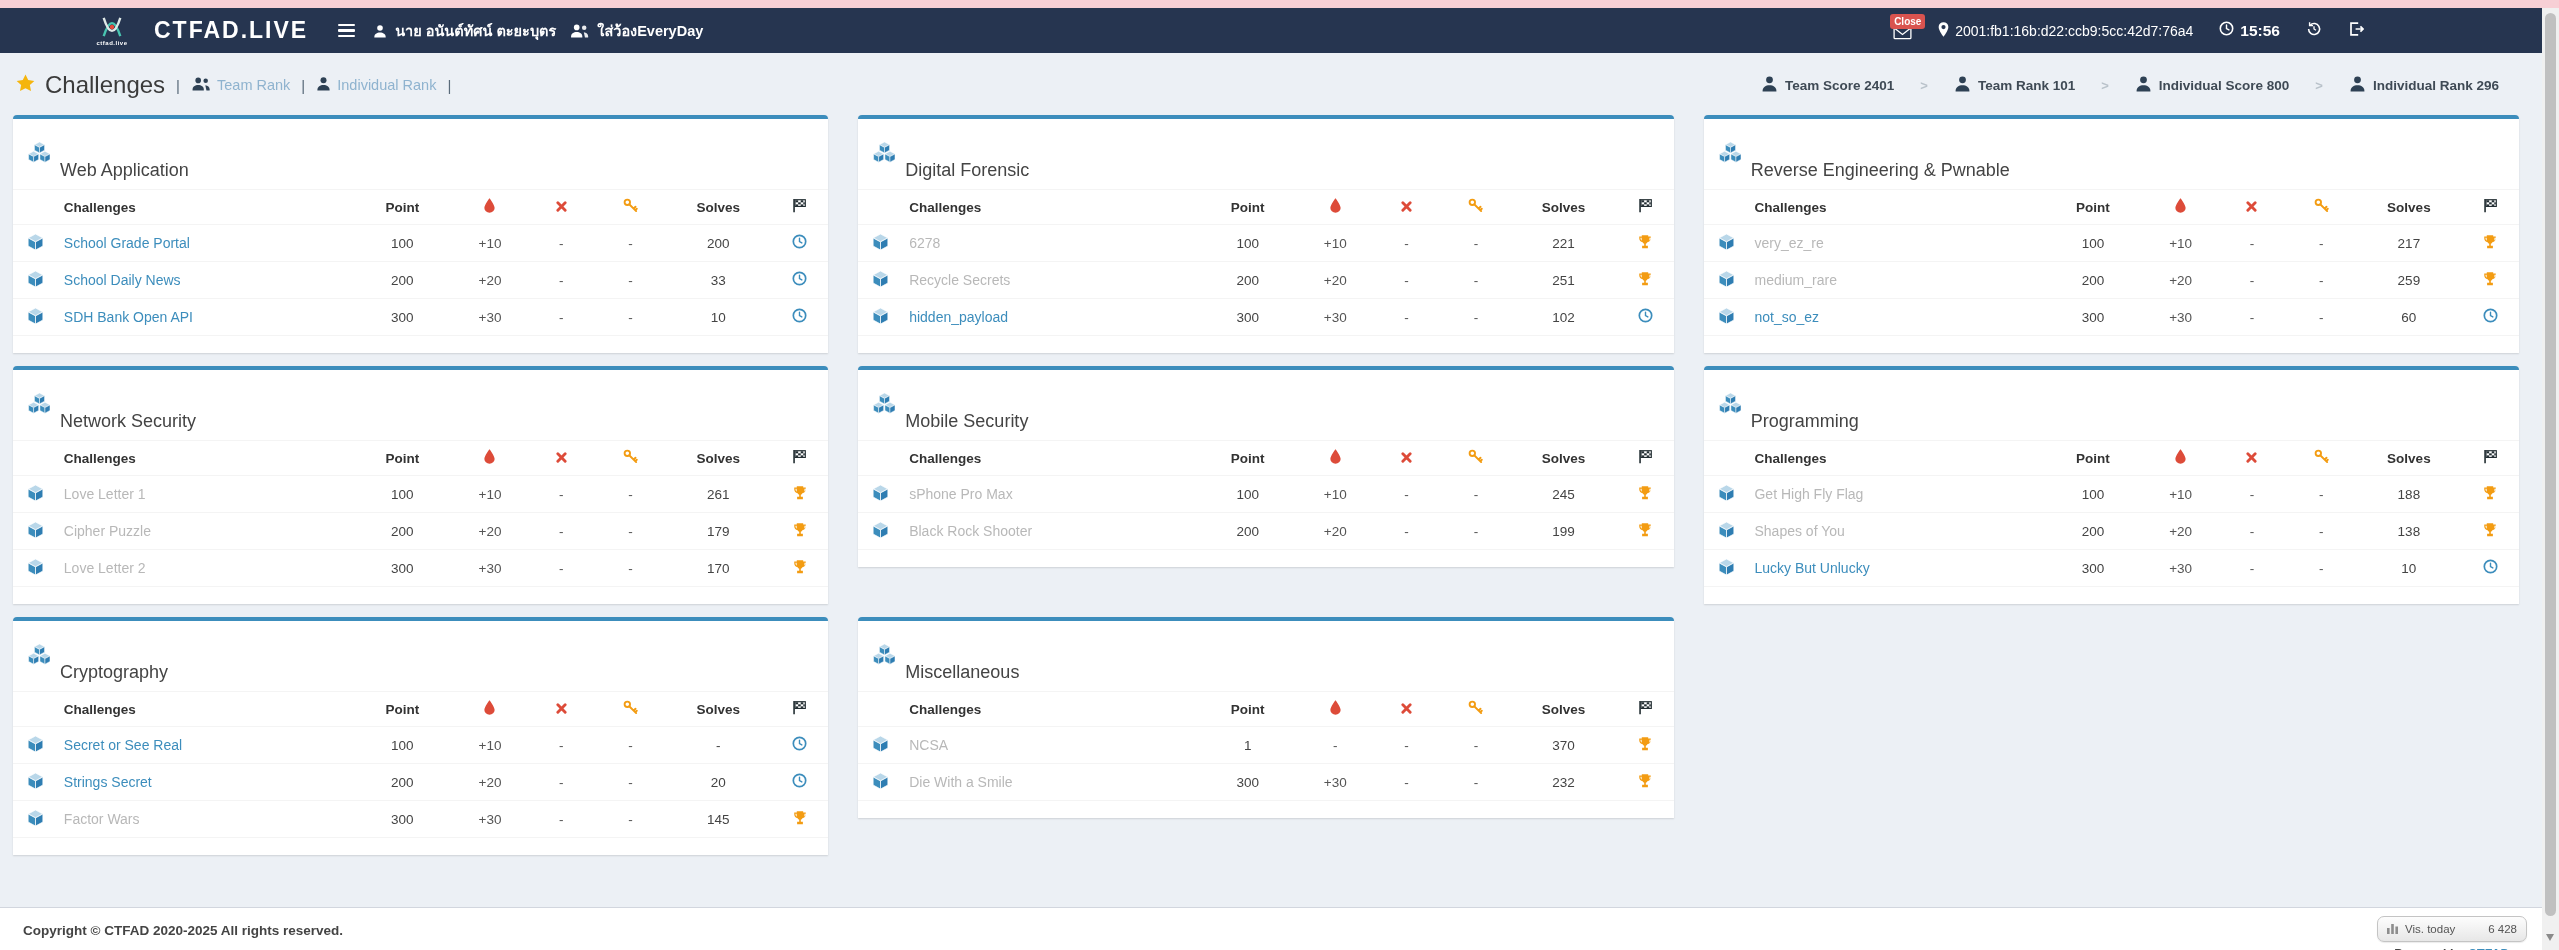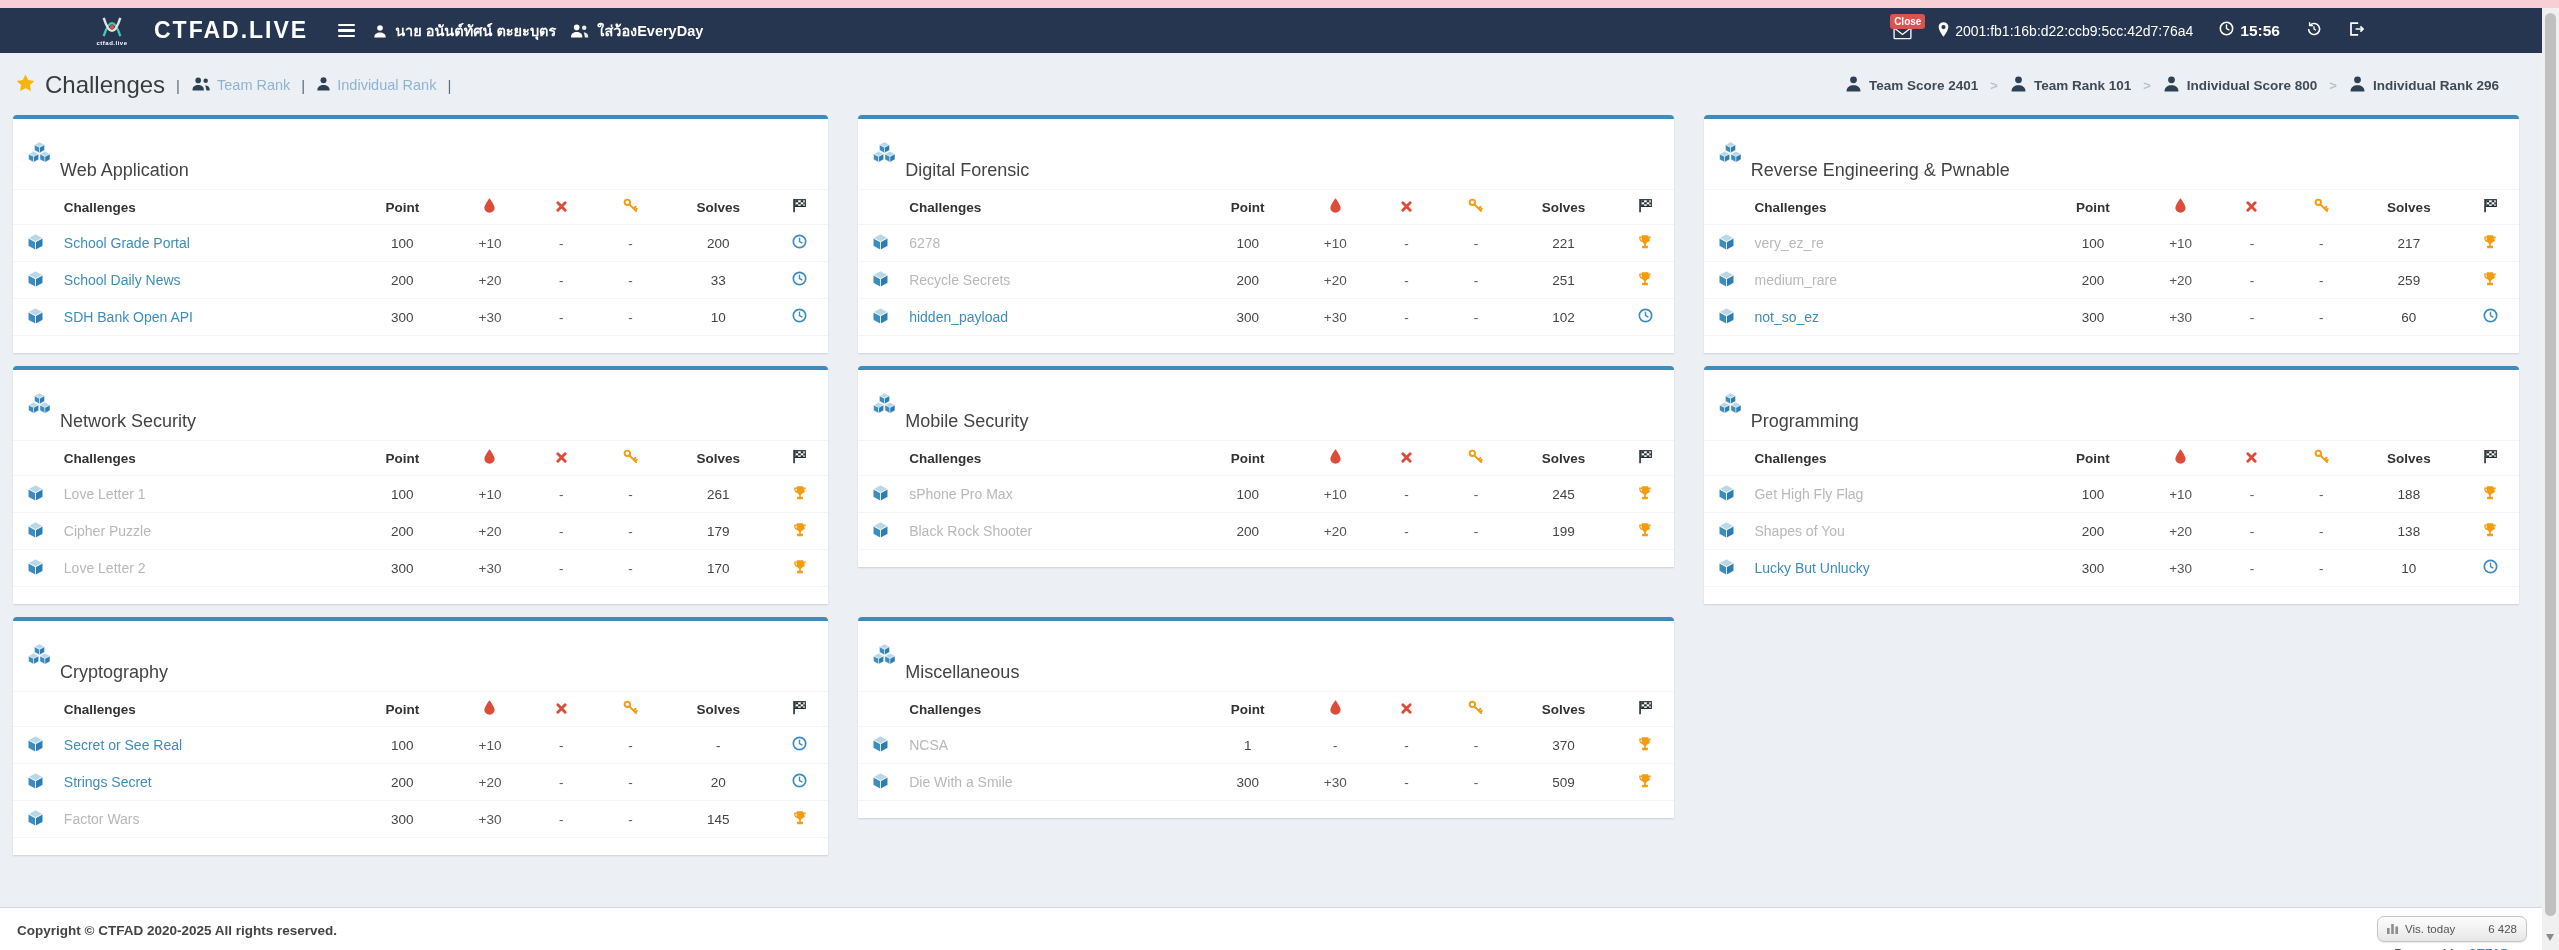--- a/index.html
+++ b/index.html
@@ -25,21 +25,21 @@
   .nav-text { display:flex; align-items:center; gap:6px; font-size:14px; white-space:nowrap; }
   .nav-time { font-weight:bold; font-size:15.5px; }
 
   
   .content { flex:1 1 auto; padding-top:11px; overflow:hidden; }
   .page-header { display:flex; align-items:center; padding:0 60px 0 15px; height:42px; }
   .ph-left { display:flex; align-items:center; gap:9px; }
   .page-title { font-size:24px; color:#3b3b3b; font-weight:normal; }
   .ph-sep { color:#5a6b7a; font-size:15px; margin:0 2px; }
   .ph-link { color:#8fb3cf; font-size:14.5px; text-decoration:none; display:flex; align-items:center; gap:6px; cursor:pointer; }
-  .ph-right { margin-left:auto; display:flex; align-items:center; gap:12px; }
+  .ph-right { margin-left:auto; display:flex; align-items:center; gap:26px; }
   .stat { display:flex; align-items:center; gap:7px; font-size:13.5px; font-weight:bold; color:#3f4a55; white-space:nowrap; }
   .stat-sep { color:#b9c2ca; font-size:13px; font-weight:bold; }
 
   
   .grid { display:grid; grid-template-columns:repeat(3,1fr); column-gap:30px; row-gap:13px; align-items:start; padding:9px 40px 0 13px; }
   .card { background:#fff; border-top:4px solid #3c8dbc; border-radius:4px 4px 0 0; box-shadow:0 1px 2px rgba(0,0,0,.13); padding-bottom:17px; }
   .card-header { display:flex; align-items:center; gap:9px; padding:9px 15px 8px; border-bottom:1px solid #f4f4f4; }
   .card-title { font-size:18px; color:#444;margin-top:32px; }
   .card table { width:100%; border-collapse:collapse; }
   th,td { padding:8px 6px; font-size:13.5px; color:#444; }
@@ -48,21 +48,21 @@
   .c0{width:5.5%; text-align:center;} .c1{width:36%; text-align:left;}
   .c2{width:12.5%; text-align:center;} .c3{width:9%; text-align:center;}
   .c4{width:8.5%; text-align:center;} .c5{width:8.5%; text-align:center;}
   .c6{width:13%; text-align:center;} .c7{width:7%; text-align:center;}
   td.c1 { padding-top:10px; padding-bottom:10px; }
   .chal-link { color:#3c8dbc; text-decoration:none; font-size:14px; cursor:pointer; }
   .solved-name { color:#b8b8b8; text-decoration:none; font-size:14px; cursor:pointer; }
   .dash { color:#555; }
 
   
-  .main-footer { flex:none; height:43px; background:#fff; border-top:1px solid #d2d6de; padding:13px 16px 0 17px; position:relative; }
+  .main-footer { flex:none; height:43px; background:#fff; border-top:1px solid #d2d6de; padding:13px 16px 0 23px; position:relative; }
   .copyright { font-size:13.5px; font-weight:bold; color:#444; }
   .footer-widget { position:absolute; right:32px; top:8px; width:150px; }
   .vis-pill { display:flex; align-items:center; border:1px solid #c4c4c4; border-radius:7px; background:linear-gradient(#fdfdfd,#e7e7e7); padding:3px 9px; box-shadow:0 1px 1px rgba(0,0,0,.08); }
   .vis-label { font-size:11.5px; color:#555; margin-left:6px; }
   .vis-value { font-size:11.5px; color:#555; margin-left:auto; }
   .powered { margin-top:5px; text-align:center; font-size:12.5px; font-weight:bold; color:#444; white-space:nowrap; }
   .powered a { color:#3c8dbc; text-decoration:none; }
 
   
   .scrollbar { position:absolute; top:8px; right:0; bottom:0; width:17px; background:#f0f0f0; z-index:50; }
@@ -1053,21 +1053,21 @@
               <td class="c0"><span><svg width="15" height="16" viewBox="0 0 12 13">
                     <polygon points="6,0 12,3.2 6,6.4 0,3.2" fill="#b9d7e9" stroke="#fff" stroke-width=".6"></polygon>
                     <polygon points="0,3.2 6,6.4 6,13 0,9.8" fill="#3c8dbc" stroke="#fff" stroke-width=".6"></polygon>
                     <polygon points="12,3.2 6,6.4 6,13 12,9.8" fill="#2e7db2" stroke="#fff" stroke-width=".6"></polygon>
                   </svg></span></td>
               <td class="c1"><a class="solved-name">Die With a Smile</a></td>
               <td class="c2">300</td>
               <td class="c3 dash">+30</td>
               <td class="c4 dash">-</td>
               <td class="c5 dash">-</td>
-              <td class="c6">509</td>
+              <td class="c6">232</td>
               <td class="c7"><span><svg width="16" height="16" viewBox="0 0 20 20" fill="#f39c12">
                     <path d="M6 1.5h8v1.6h3.2v2.1c0 2.5-1.8 4.6-4.2 5a5.4 5.4 0 0 1-2 2V14.8h2.6v3H6.4v-3H9v-2.6a5.4 5.4 0 0 1-2-2c-2.4-.4-4.2-2.5-4.2-5V3.1H6V1.5zM4.4 4.6v.6c0 1.3.7 2.4 1.7 3a8.5 8.5 0 0 1-.3-2.4v-1.2H4.4zm11.2 0v1.2c0 .8-.1 1.6-.3 2.4 1-.6 1.7-1.7 1.7-3v-.6h-1.4z"></path>
                   </svg></span></td>
             </tr>
           </tbody>
     </table>
   </div>
     </div>
 </div>
 

